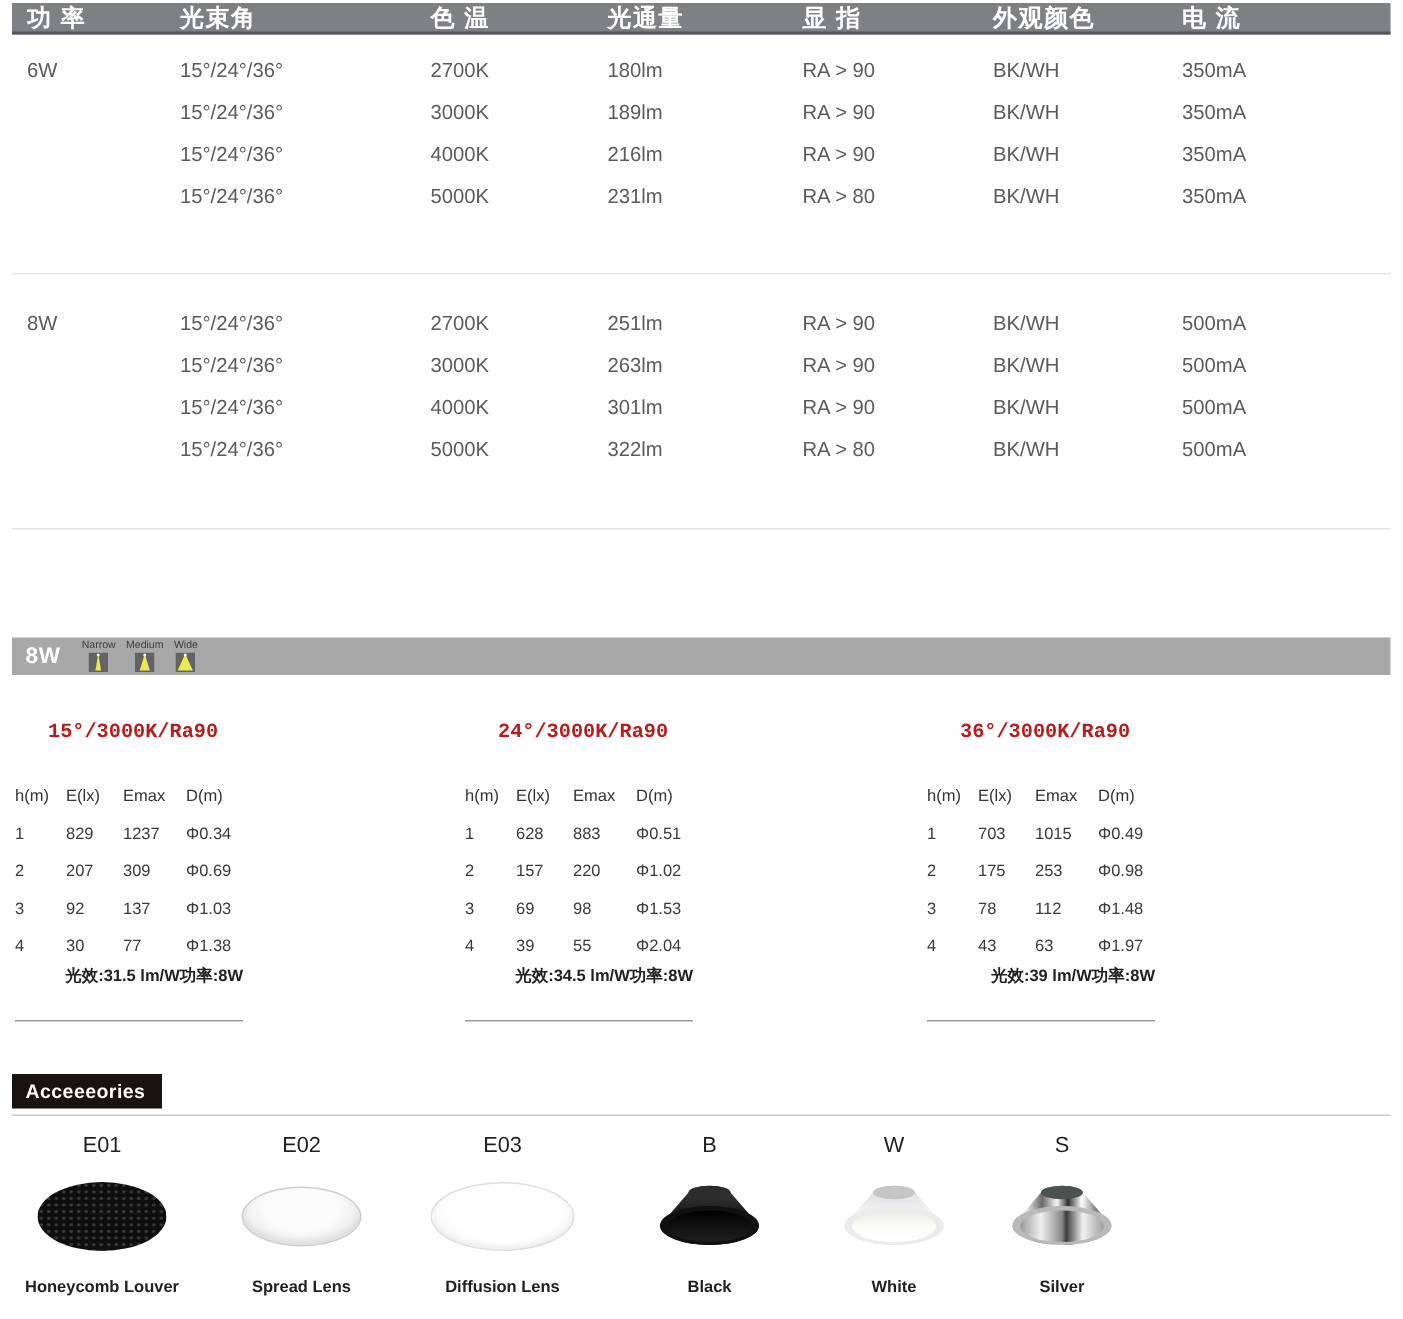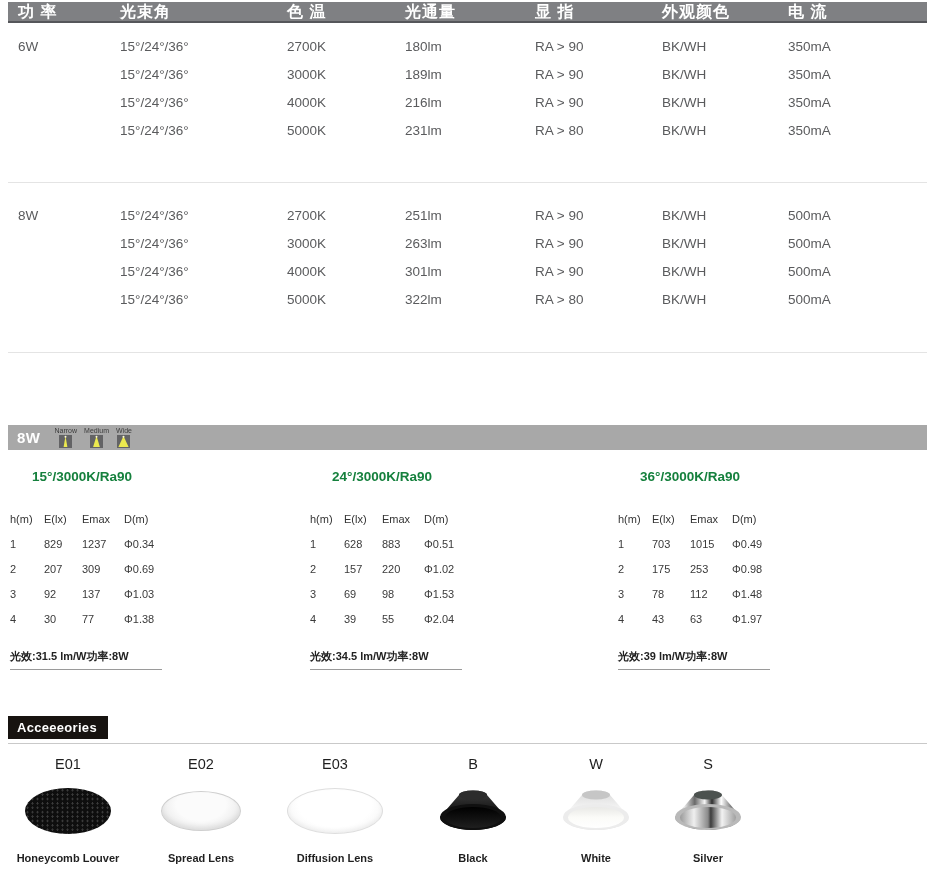--- a/index.html
+++ b/index.html
@@ -23,27 +23,27 @@
     position:absolute; left:8px; right:8px; top:425px; height:25px;
     background:#a8a8a8; display:flex; align-items:center;
   }
   .bar-power { font-size:15px; font-weight:bold; color:#fff; margin-left:9px; letter-spacing:.5px; }
   .beam-icons { display:flex; gap:7px; margin-left:14px; align-items:flex-end; height:100%; }
   .beam-icon { display:flex; flex-direction:column; align-items:center; justify-content:flex-end; padding-bottom:2px; }
   .beam-label { font-size:7px; color:#3c3c3c; line-height:1; margin-bottom:1px; }
   .beam-svg { width:13px; height:13px; display:block; }
   .photo-tables { position:absolute; left:0; top:465px; width:100%; height:190px; }
   .ptable { position:absolute; top:0; width:220px; }
-  .ptitle { margin:4px 0 0 22px; font-size:13.5px; font-weight:bold; color:#15803d; }
+  .ptitle { margin:16px 0 0 22px; font-size:13.5px; font-weight:bold; color:#b91c1c;font-family:Liberation Mono, monospace; }
   .pgrid { display:grid; grid-template-columns:34px 38px 42px 52px; margin-top:22px; }
   .pcell { height:25px; display:flex; align-items:center; font-size:11px; color:#3a3a3a; }
   .phead { color:#333; }
   .pfoot {
-    margin-top:18px; width:152px; display:flex; justify-content:flex-start;
-    padding-bottom:5px; border-bottom:1px solid #9a9a9a;
+    margin-top:0; width:152px; display:flex; justify-content:flex-end;
+    padding-bottom:22px; border-bottom:1px solid #9a9a9a;
     font-size:11px; font-weight:bold; color:#222;
   }
   
   .acc-box {
     position:absolute; left:8px; top:716px; background:#171310; color:#fff;
     font-size:13px; font-weight:bold; padding:4px 11px 4px 9px; letter-spacing:.3px;
   }
   .acc-hr { background:#c9c9c9; }
   .acc-items { position:absolute; left:8px; right:8px; top:756px; height:118px; }
   .acc-item { position:absolute; top:0; width:120px; display:flex; flex-direction:column; align-items:center; }

